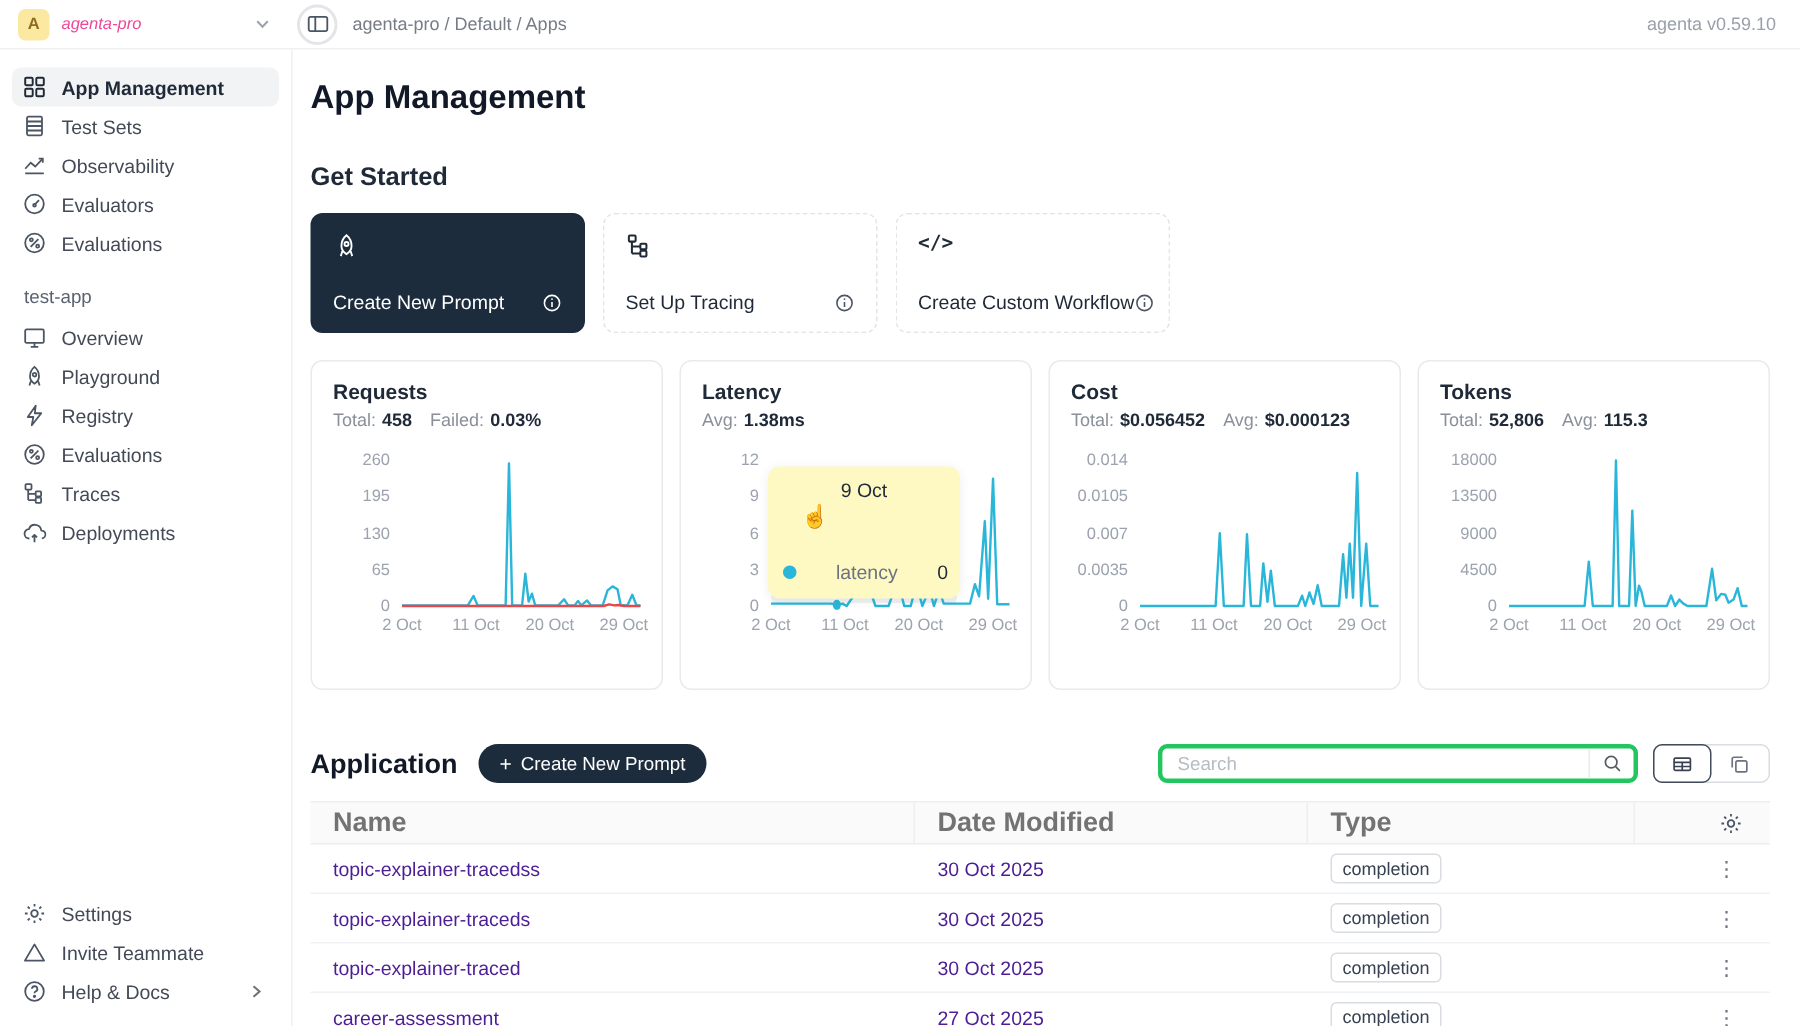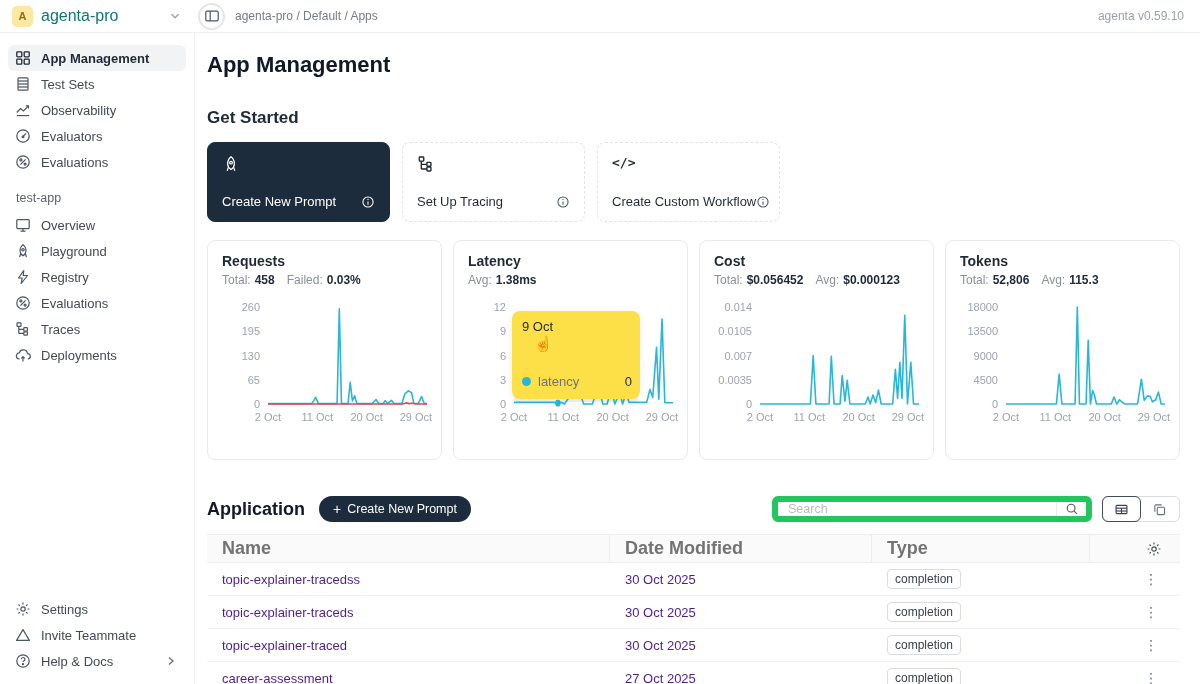--- a/index.html
+++ b/index.html
@@ -5,21 +5,21 @@
   * { margin:0; padding:0; box-sizing:border-box; }
   html,body { width:1200px; height:684px; overflow:hidden; background:#fff;
     font-family:"Liberation Sans", sans-serif; color:#1f2937; }
   .app { width:1200px; height:684px; display:flex; flex-direction:column; }
 
   
   .topbar { height:33px; flex:0 0 33px; display:flex; align-items:center; border-bottom:1px solid #eef0f2; }
   .ws { width:195px; flex:0 0 195px; display:flex; align-items:center; padding:0 12px; gap:8px; cursor:pointer; }
   .avatar { width:21px; height:21px; border-radius:5px; background:#fbe9a2; color:#8c6d1f;
     font-size:11px; font-weight:700; display:flex; align-items:center; justify-content:center; }
-  .ws-name { font-size:16px; font-weight:500; color:#0f766e; flex:1; }
+  .ws-name { font-size:11px; font-weight:500; color:#ec4899; flex:1;font-style:italic; }
   .collapse-btn { width:27px; height:27px; border-radius:50%; border:2px solid #e3e5e8; background:#fff;
     display:flex; align-items:center; justify-content:center; margin-left:3px; cursor:pointer; }
   .breadcrumb { font-size:12px; color:#767c86; margin-left:10px; cursor:pointer; }
   .topbar .spacer { flex:1; }
   .version { font-size:12px; color:#9aa0aa; margin-right:16px; }
 
   
   .body-row { flex:1; display:flex; min-height:0; }
 
   
@@ -64,38 +64,38 @@
   .stat .slabel { color:#8a9099; margin-right:4px; }
   .stat .sval { color:#1f2937; font-weight:700; }
   .chart-area { display:grid; grid-template-columns:46px 1fr; grid-template-rows:105px 18px; margin-top:14px; }
   .yticks { position:relative; }
   .ytick { position:absolute; right:8px; transform:translateY(-50%); font-size:11px; color:#9ca3af; }
   .plot { position:relative; }
   .xticks { grid-column:2; position:relative; margin-top:5px; }
   .xtick { position:absolute; transform:translateX(-50%); font-size:11px; color:#9ca3af; white-space:nowrap; }
 
   
-  .tooltip { position:absolute; left:58px; top:70px; width:128px; height:88px; background:#fde047; border-radius:8px;
-    box-shadow:0 1px 8px rgba(0,0,0,0.07); padding:8px 10px; z-index:3; }
+  .tooltip { position:absolute; left:58px; top:70px; width:128px; height:88px; background:#fef9c3; border-radius:8px;
+    box-shadow:0 1px 8px rgba(0,0,0,0.07); padding:8px 10px; z-index:3;text-align:center; }
   .tt-date { font-size:13px; font-weight:500; color:#1f2937; }
   .tt-row { position:absolute; left:10px; right:8px; bottom:10px; display:flex; align-items:center; gap:7px; }
   .tt-dot { width:9px; height:9px; border-radius:50%; background:#29b6d8; }
   .tt-series { font-size:13px; color:#6b7280; flex:1; }
   .tt-val { font-size:13px; color:#1f2937; }
   .cursor-glyph { position:absolute; left:22px; top:24px; font-size:15px; color:#555; }
 
   
   .app-header { display:flex; align-items:center; margin-top:36px; }
   .app-title { font-size:18px; font-weight:600; color:#111827; }
   .create-btn { margin-left:14px; height:26px; background:#1c2c3d; color:#fff; border:none; border-radius:14px;
     font-size:12.5px; padding:0 14px; display:flex; align-items:center; gap:6px; cursor:pointer;
     font-family:"Liberation Sans", sans-serif; }
   .create-btn .plus { font-size:14px; }
   .app-header .spacer { flex:1; }
-  .search-box { width:320px; height:26px; border:6px solid #22c55e; border-radius:6px; display:flex;
+  .search-box { width:320px; height:26px; border:3px solid #22c55e; border-radius:6px; display:flex;
     align-items:center; overflow:hidden; background:#fff; }
   .search-box input { flex:1; border:none; outline:none; padding:0 10px; font-size:12.5px; color:#374151;
     font-family:"Liberation Sans", sans-serif; }
   .search-box input::placeholder { color:#b6bcc4; }
   .search-suffix { width:30px; height:100%; border-left:1px solid #e8eaed; display:flex; align-items:center;
     justify-content:center; cursor:pointer; }
   .segmented { margin-left:10px; height:26px; border:1px solid #d9dce1; border-radius:6px; display:flex;
     align-items:stretch; background:#fff; }
   .seg { width:39px; display:flex; align-items:center; justify-content:center; cursor:pointer; border-radius:6px; }
   .seg.selected { border:1.5px solid #434c5a; margin:-1px; }

